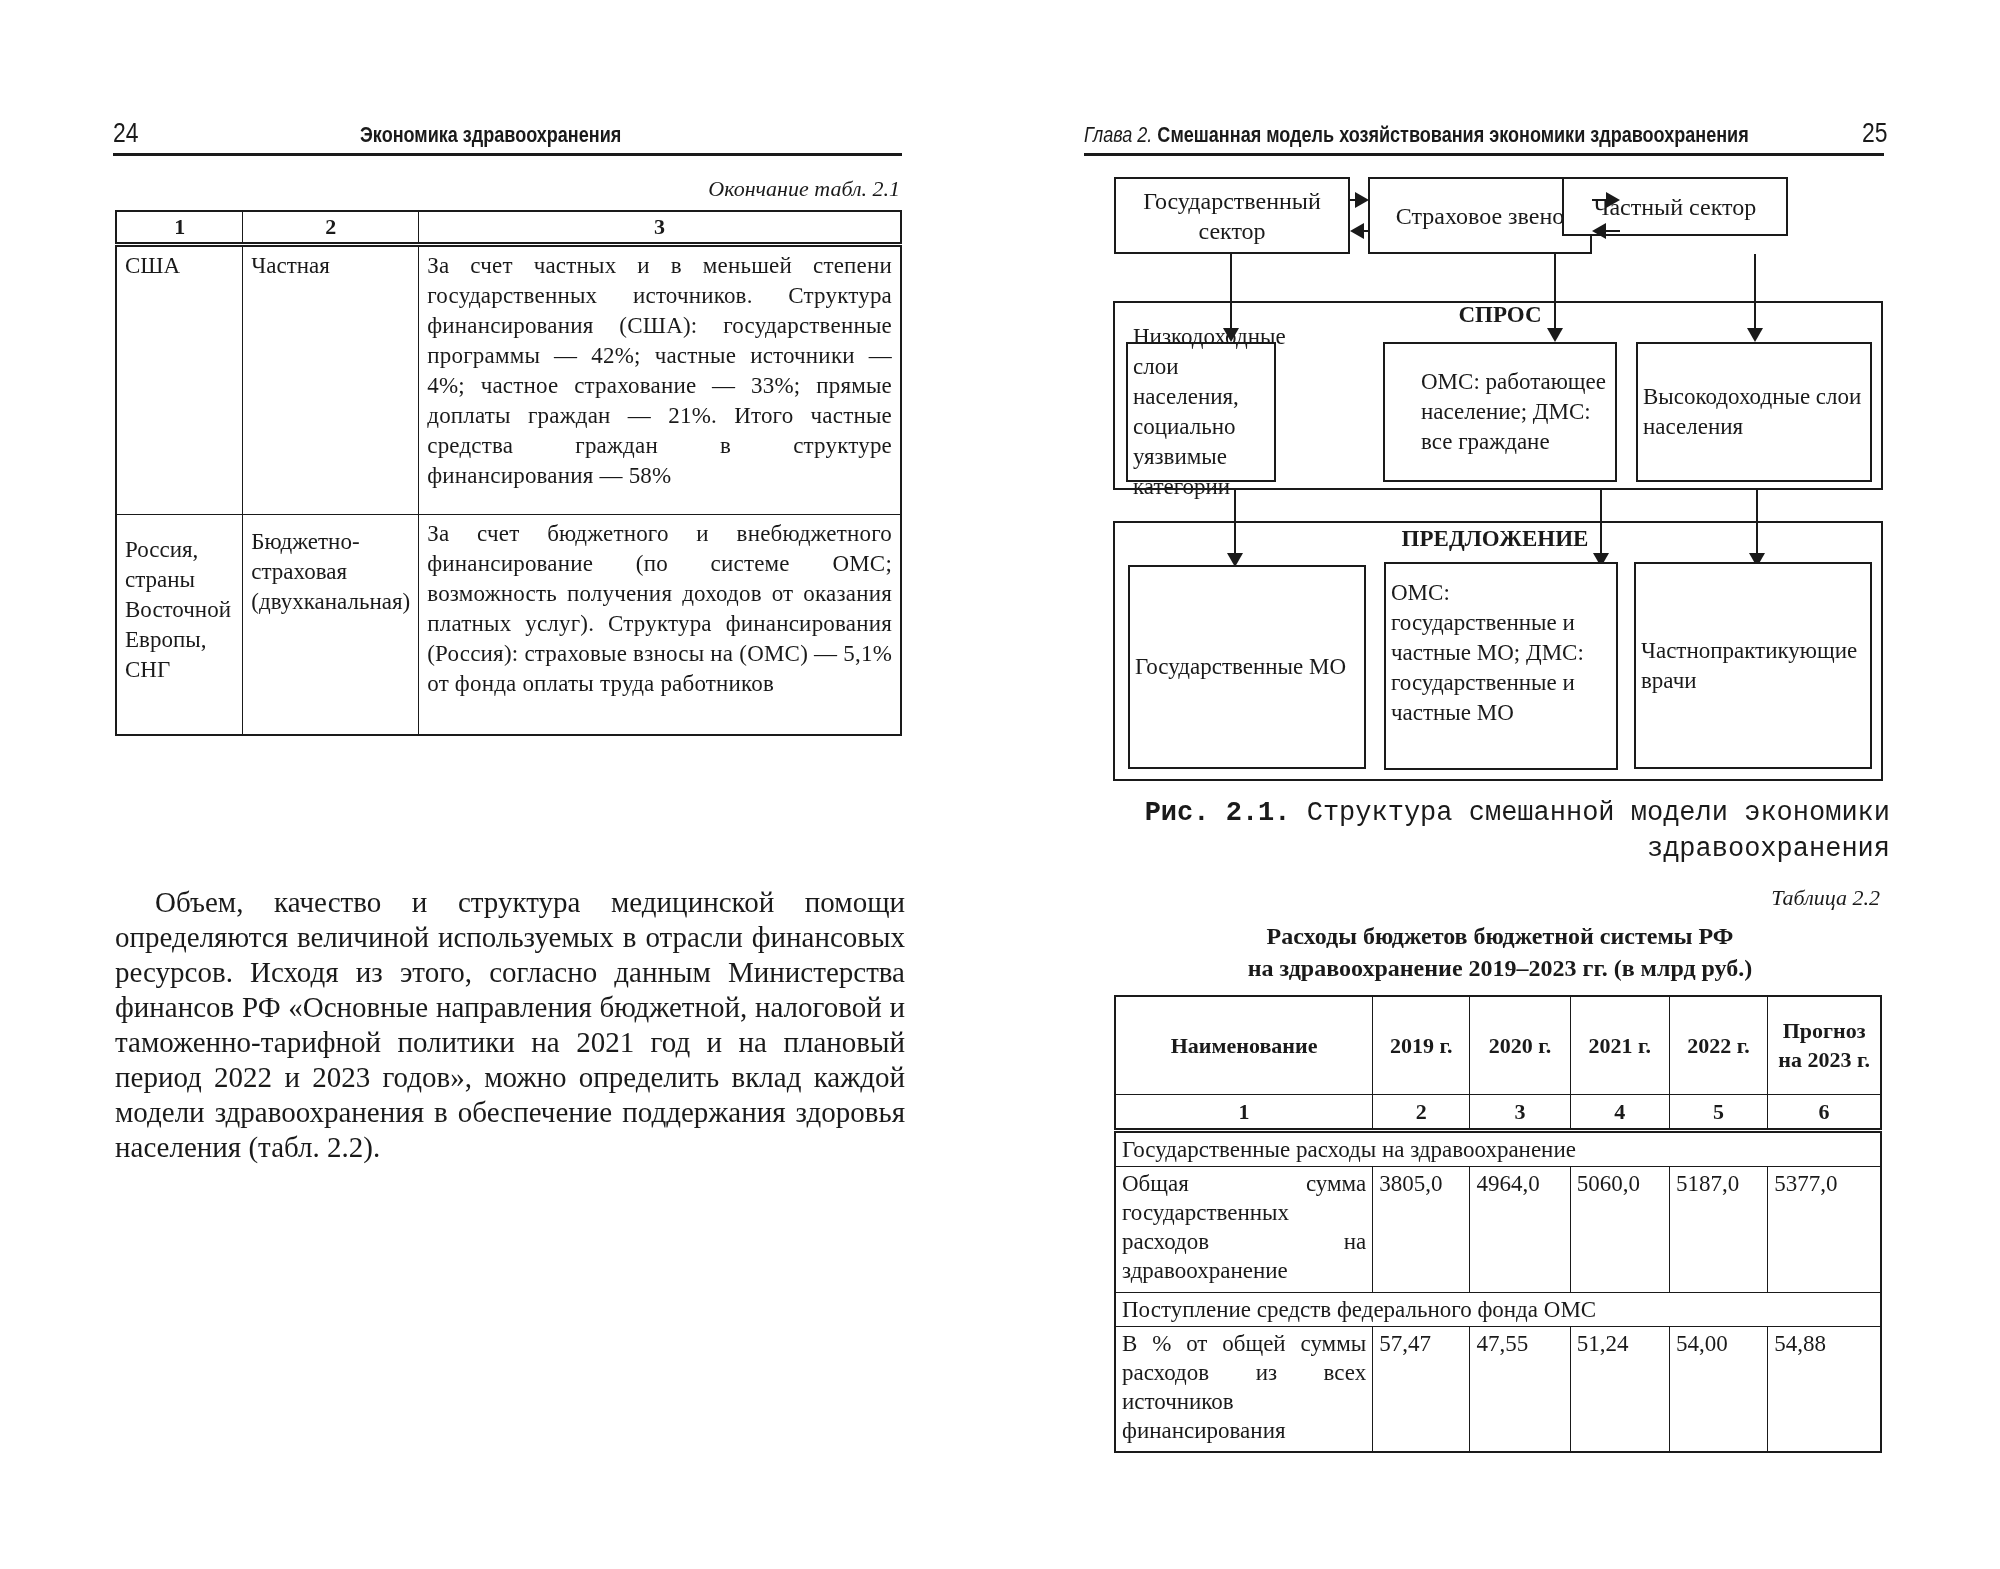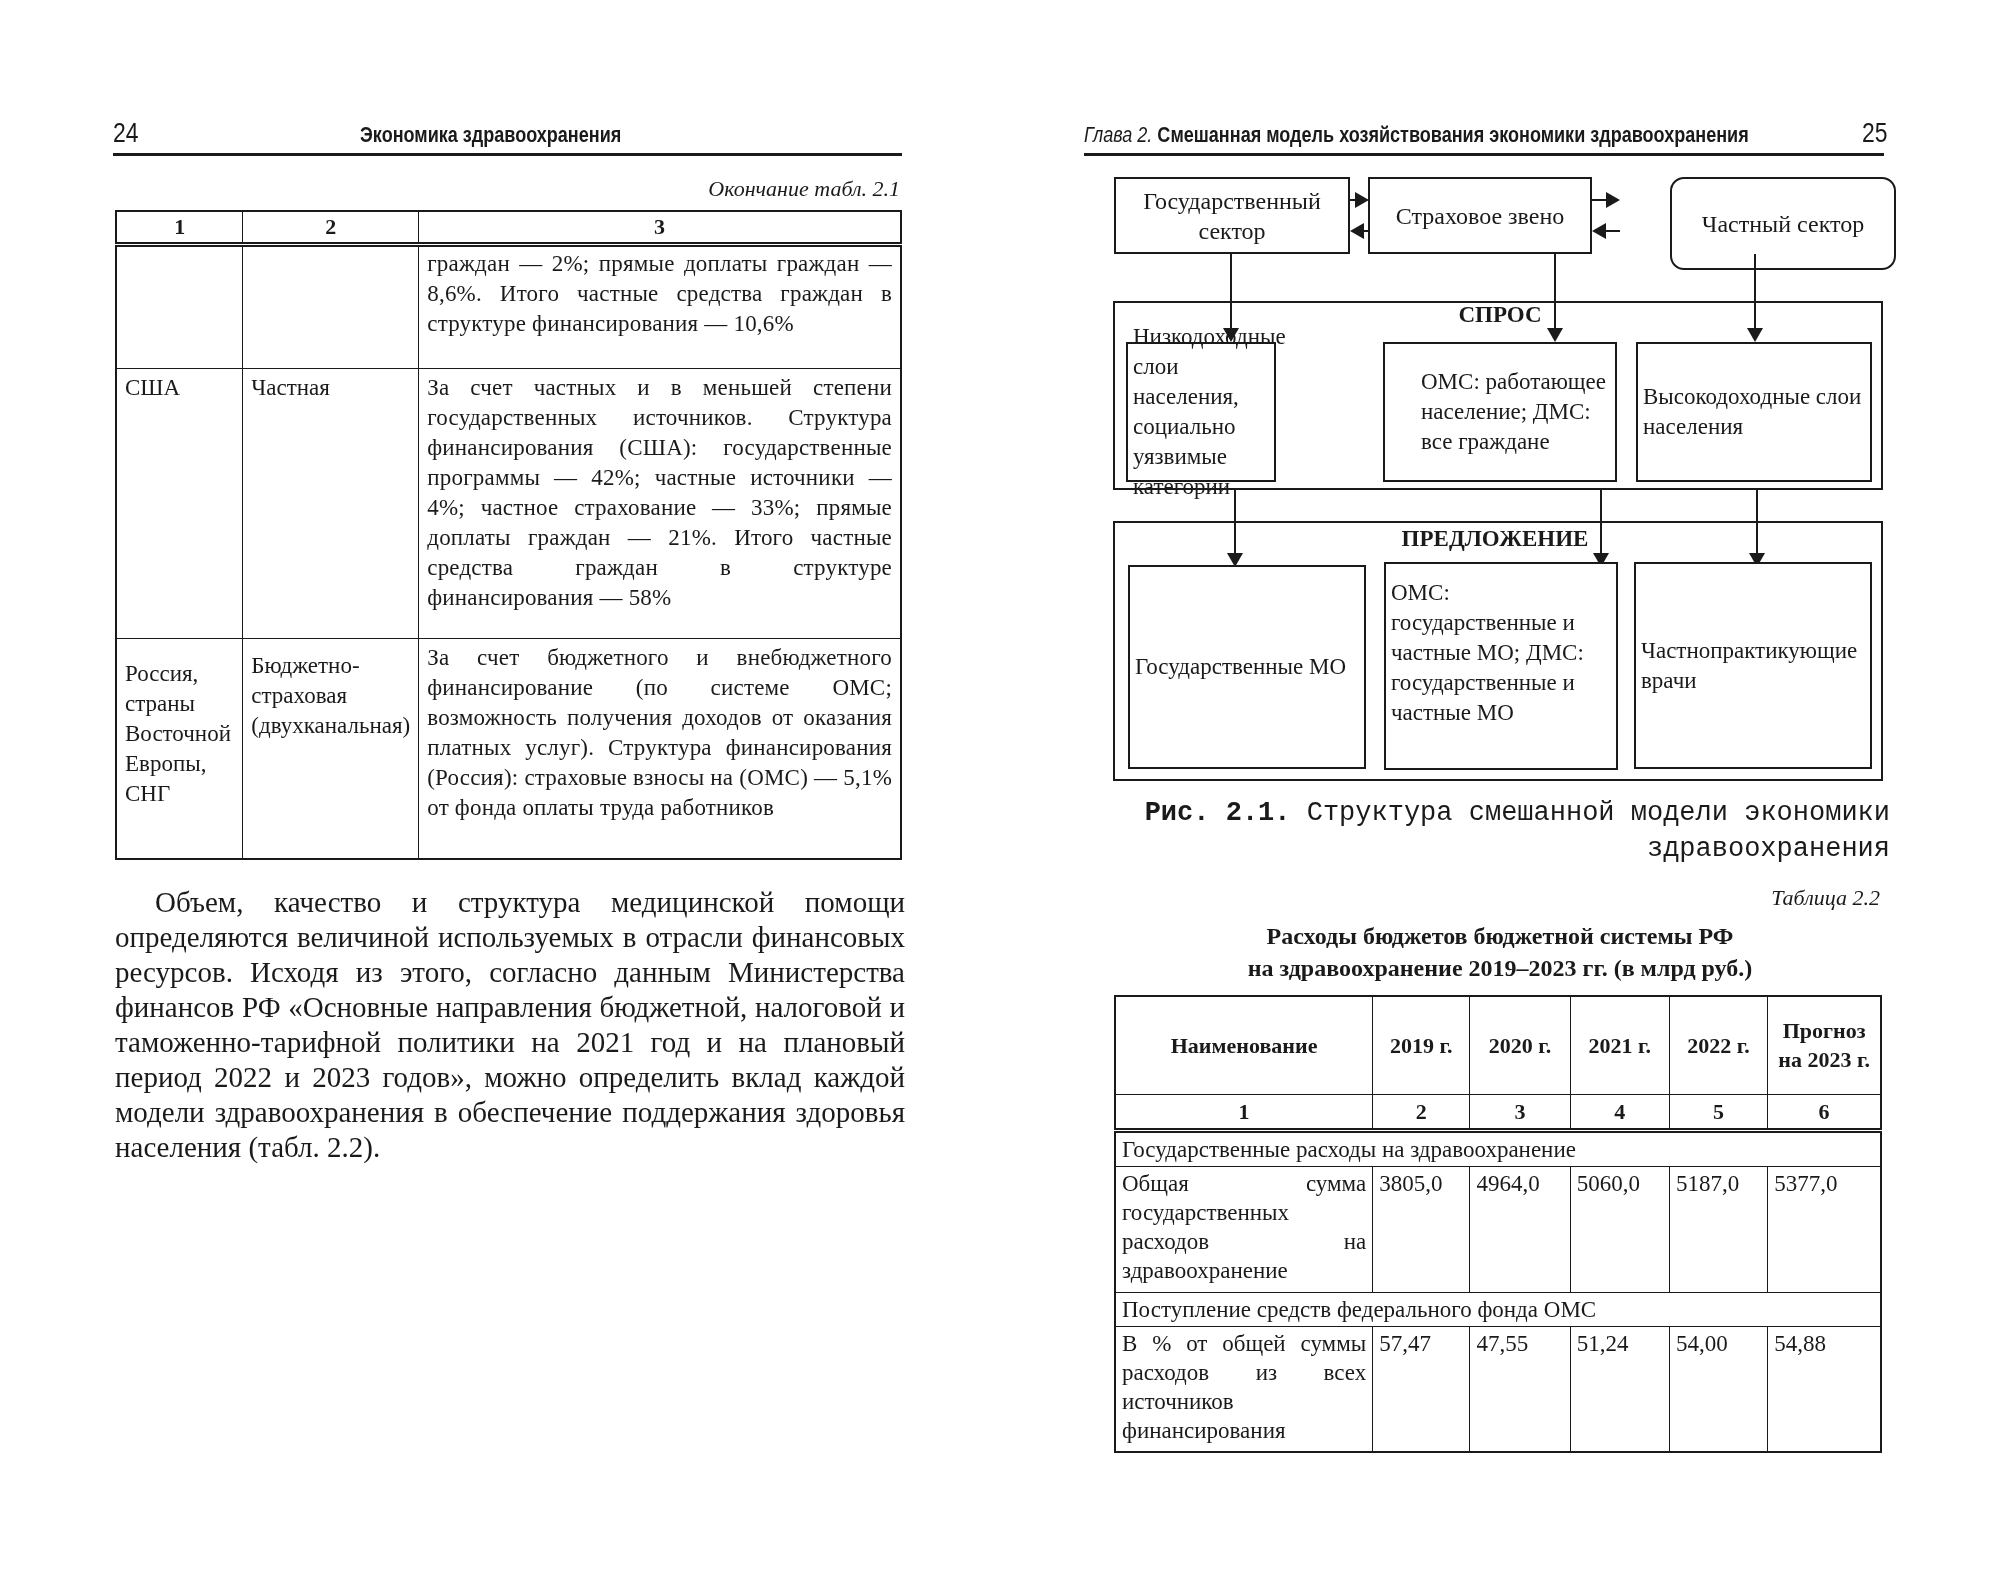--- a/index.html
+++ b/index.html
@@ -65,25 +65,20 @@
       <col style="width:127px">
       <col style="width:163px">
       <col style="width:497px">
     </colgroup>
   <tbody>
       <tr>
     <th>1</th>
     <th>2</th>
     <th>3</th>
   </tr>
-  <tr style="height:124px;">
-    <td></td>
-    <td></td>
-    <td class="c3" style="padding-top:2px;">граждан — 2%; прямые доплаты граждан — 8,6%. Итого частные средства граждан в структуре финансирования — 10,6%</td>
-  </tr>
   <tr style="height:270px;">
     <td style="padding-top:4px;">США</td>
     <td style="padding-top:4px;">Частная</td>
     <td class="c3" style="padding-top:4px;">За счет частных и в меньшей степени государственных источников. Структура финансирования (США): государственные программы — 42%; частные источники — 4%; частное страхование — 33%; прямые доплаты граждан — 21%. Итого частные средства граждан в структуре финансирования — 58%</td>
   </tr>
   <tr style="height:220px;">
     <td style="padding-top:20px;">Россия, страны Восточной Европы, СНГ</td>
     <td style="padding-top:12px;">Бюджетно-страховая (двухканальная)</td>
     <td class="c3" style="padding-top:4px;">За счет бюджетного и внебюджетного финансирование (по системе ОМС; возможность получения доходов от оказания платных услуг). Структура финансирования (Россия): страховые взносы на (ОМС) — 5,1% от фонда оплаты труда работников</td>
   </tr>
@@ -98,21 +93,21 @@
   <span class="ital">Глава 2.</span>
   <span>Смешанная модель хозяйствования экономики здравоохранения</span>
 </div>
 <div class="abs page-num" style="left:1862px; top:118px;">25</div>
 <div class="abs rule" style="left:1084px; top:153px; width:800px;"></div>
 
 <div>
 
   <div class="box center" style="left:1114px; top:177px; width:236px; height:77px;">Государственный сектор</div>
   <div class="box center" style="left:1368px; top:177px; width:224px; height:77px;">Страховое звено</div>
-  <div class="box center" style="left:1670px; top:177px; width:226px; height:93px;border-radius:14px;">Частный сектор</div>
+  <div class="box center" style="left:1562px; top:177px; width:226px; height:59px;">Частный сектор</div>
 
   <div class="hline" style="left:1350px; top:199px; width:8px;"></div>
   <div class="arrow-right" style="left:1355px; top:192px;"></div>
   <div class="hline" style="left:1362px; top:230px; width:8px;"></div>
   <div class="arrow-left" style="left:1350px; top:223px;"></div>
 
   <div class="hline" style="left:1592px; top:199px; width:14px;"></div>
   <div class="arrow-right" style="left:1606px; top:192px;"></div>
   <div class="hline" style="left:1606px; top:230px; width:14px;"></div>
   <div class="arrow-left" style="left:1592px; top:223px;"></div>

